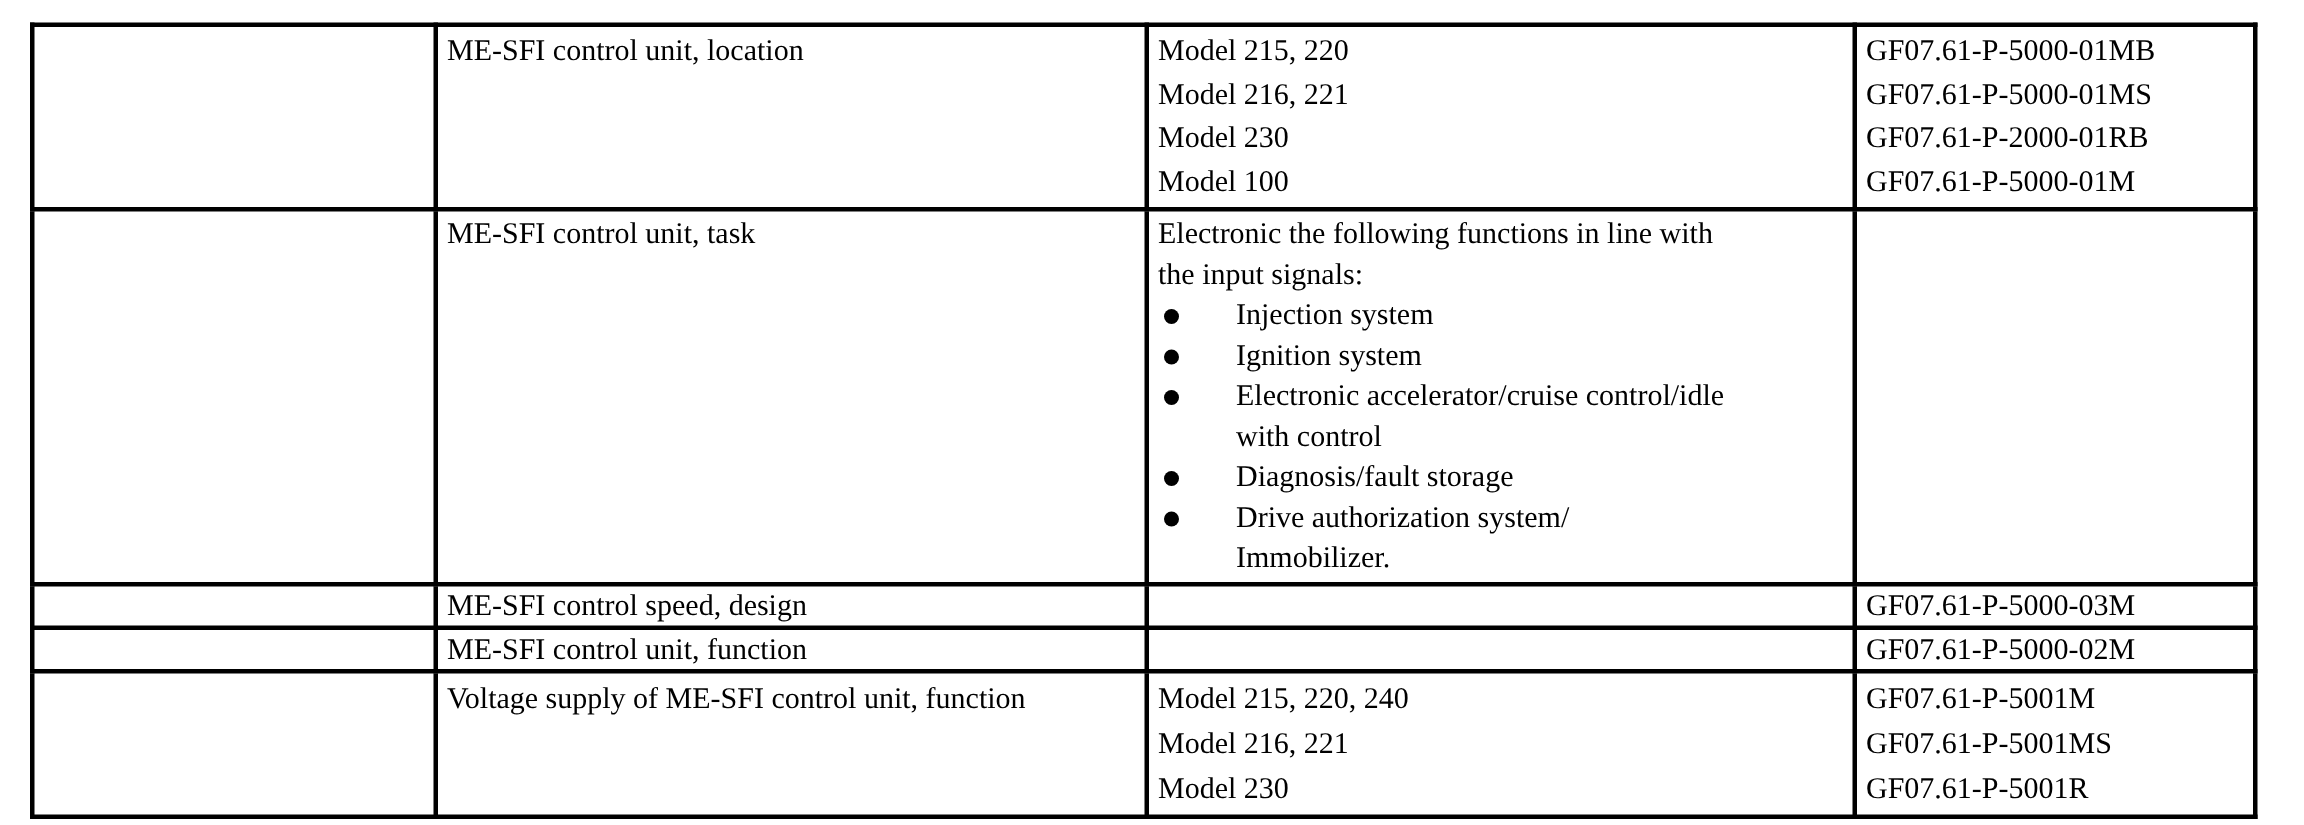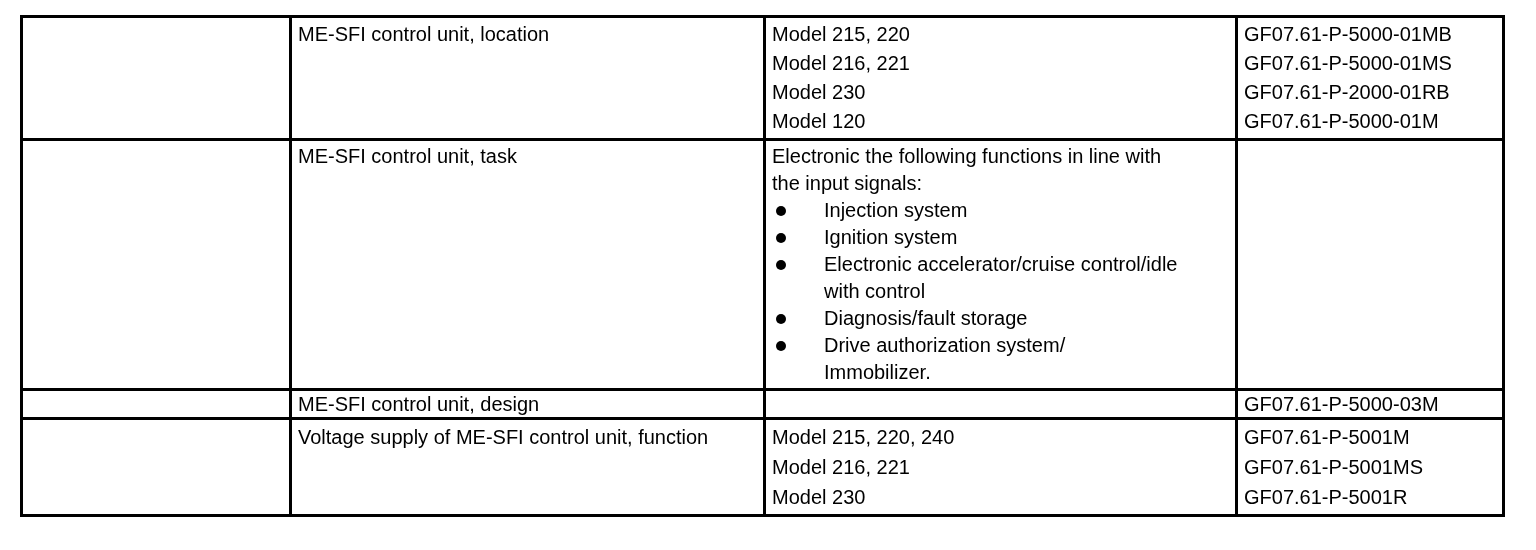--- a/index.html
+++ b/index.html
@@ -3,21 +3,21 @@
 <meta charset="utf-8">
 <style>
   * { margin: 0; padding: 0; box-sizing: border-box; }
   html, body { background: #ffffff; }
   .page {
     position: relative;
     width: 1536px;
     height: 550px;
     background: #ffffff;
     color: #000000;
-    font-family: Liberation Sans, sans-serif;
+    font-family: Liberation Serif, serif;
     overflow: hidden;
   }
   table.doc-table {
     position: absolute;
     left: 20px;
     top: 15px;
     border-collapse: collapse;
     table-layout: fixed;
   }
   .doc-table td {
@@ -63,21 +63,21 @@
 
       <tr class="r1">
         <td></td>
         <td>
           <div class="line">ME-SFI control unit, location</div>
         </td>
         <td>
           <div class="line">Model 215, 220</div>
           <div class="line">Model 216, 221</div>
           <div class="line">Model 230</div>
-          <div class="line">Model 120</div>
+          <div class="line">Model 100</div>
         </td>
         <td>
           <div class="line">GF07.61-P-5000-01MB</div>
           <div class="line">GF07.61-P-5000-01MS</div>
           <div class="line">GF07.61-P-2000-01RB</div>
           <div class="line">GF07.61-P-5000-01M</div>
         </td>
       </tr>
 
       <tr class="r2">
@@ -110,28 +110,38 @@
             <div class="line">Drive authorization system/</div>
             <div class="line">Immobilizer.</div>
           </div>
         </td>
         <td></td>
       </tr>
 
       <tr class="r3">
         <td></td>
         <td>
-          <div class="line">ME-SFI control unit, design</div>
+          <div class="line">ME-SFI control speed, design</div>
         </td>
         <td></td>
         <td>
           <div class="line">GF07.61-P-5000-03M</div>
         </td>
       </tr>
 
+      <tr class="r4">
+        <td></td>
+        <td>
+          <div class="line">ME-SFI control unit, function</div>
+        </td>
+        <td></td>
+        <td>
+          <div class="line">GF07.61-P-5000-02M</div>
+        </td>
+      </tr>
 
       <tr class="r5">
         <td></td>
         <td>
           <div class="line">Voltage supply of ME-SFI control unit, function</div>
         </td>
         <td>
           <div class="line">Model 215, 220, 240</div>
           <div class="line">Model 216, 221</div>
           <div class="line">Model 230</div>

